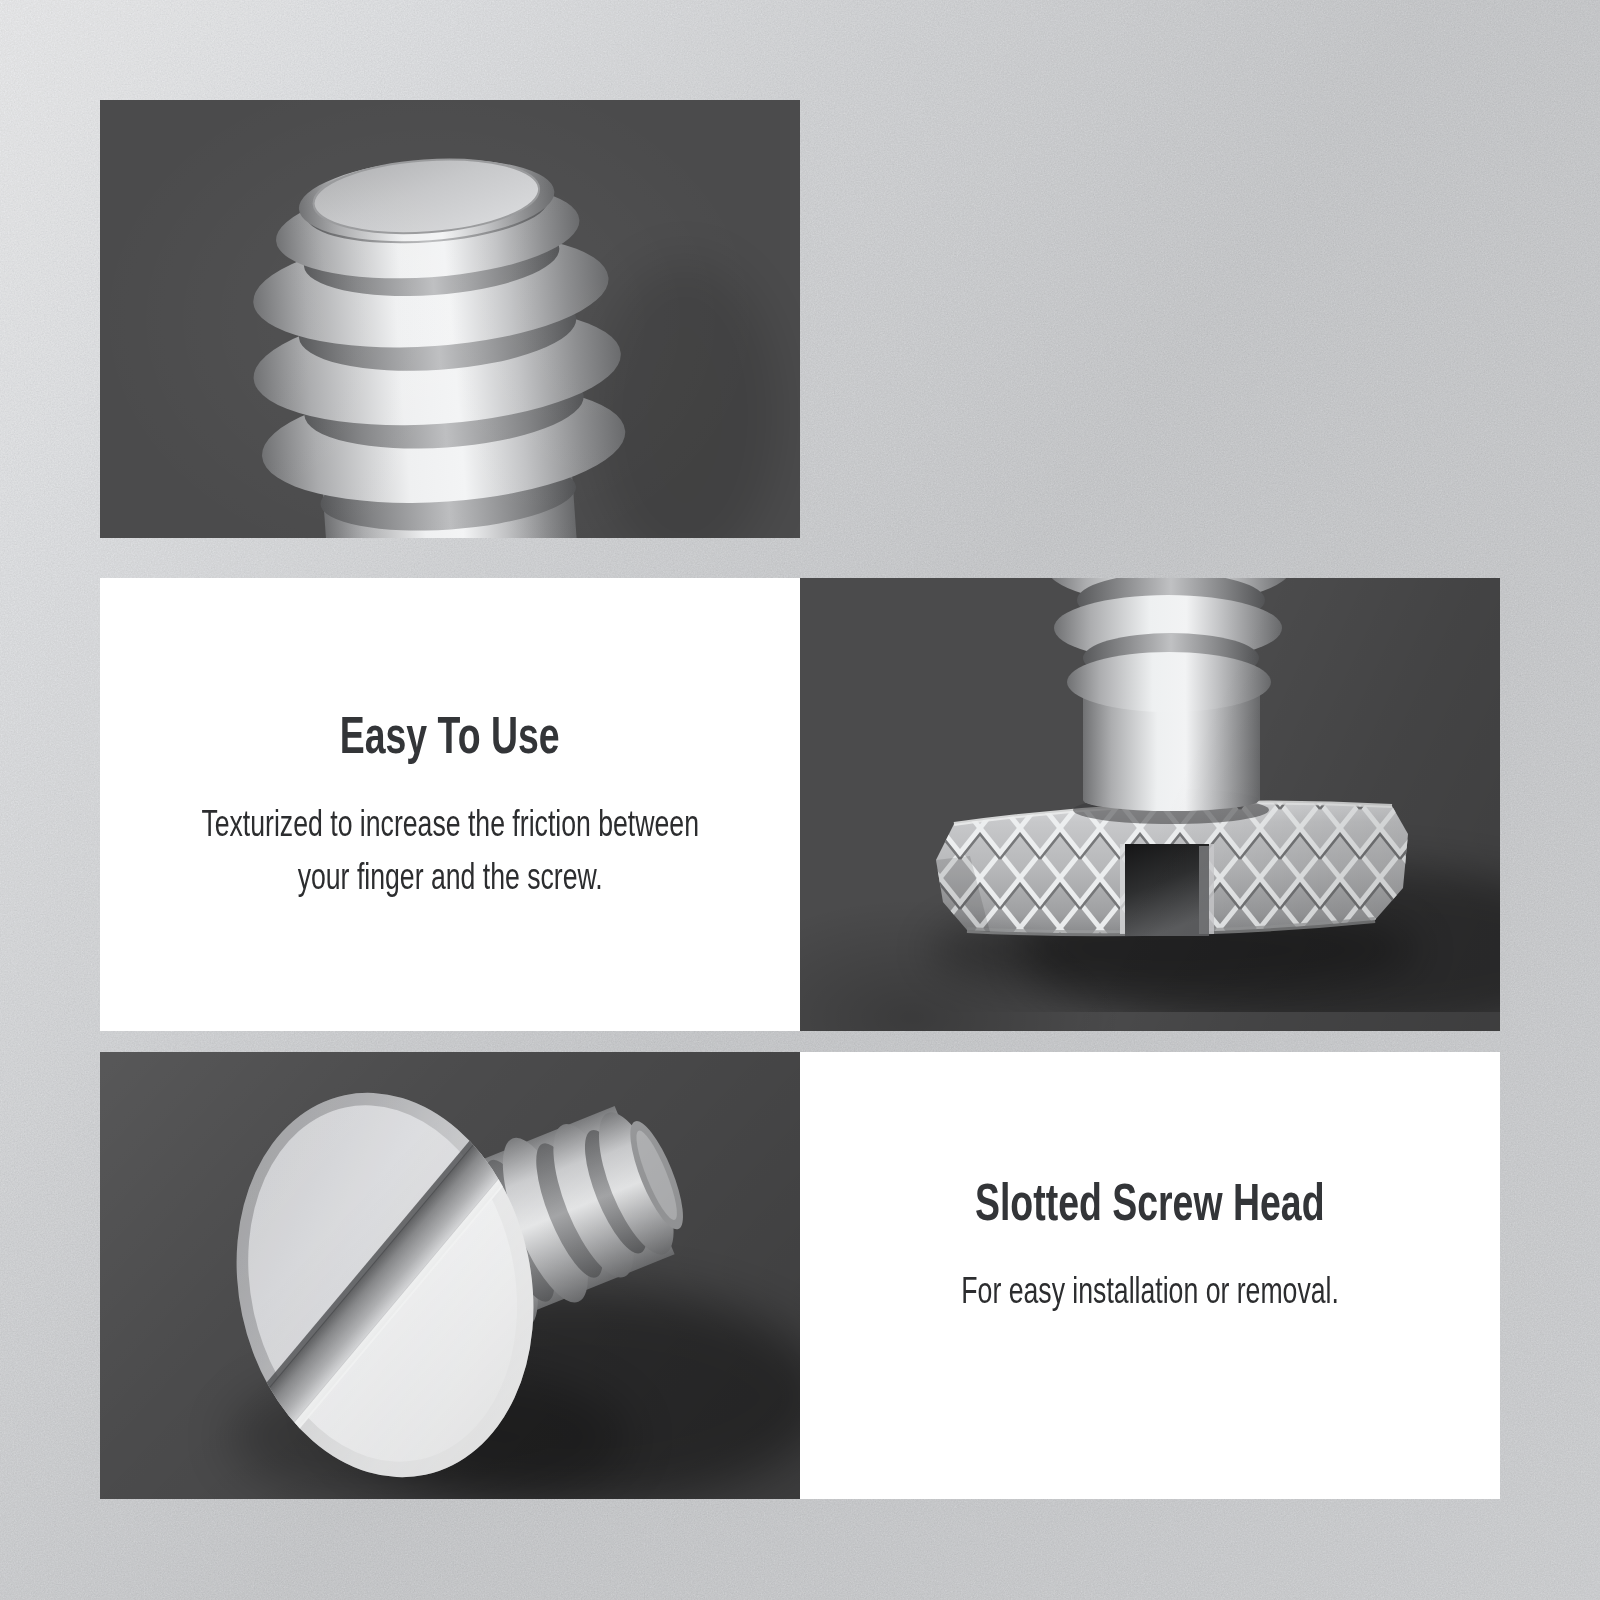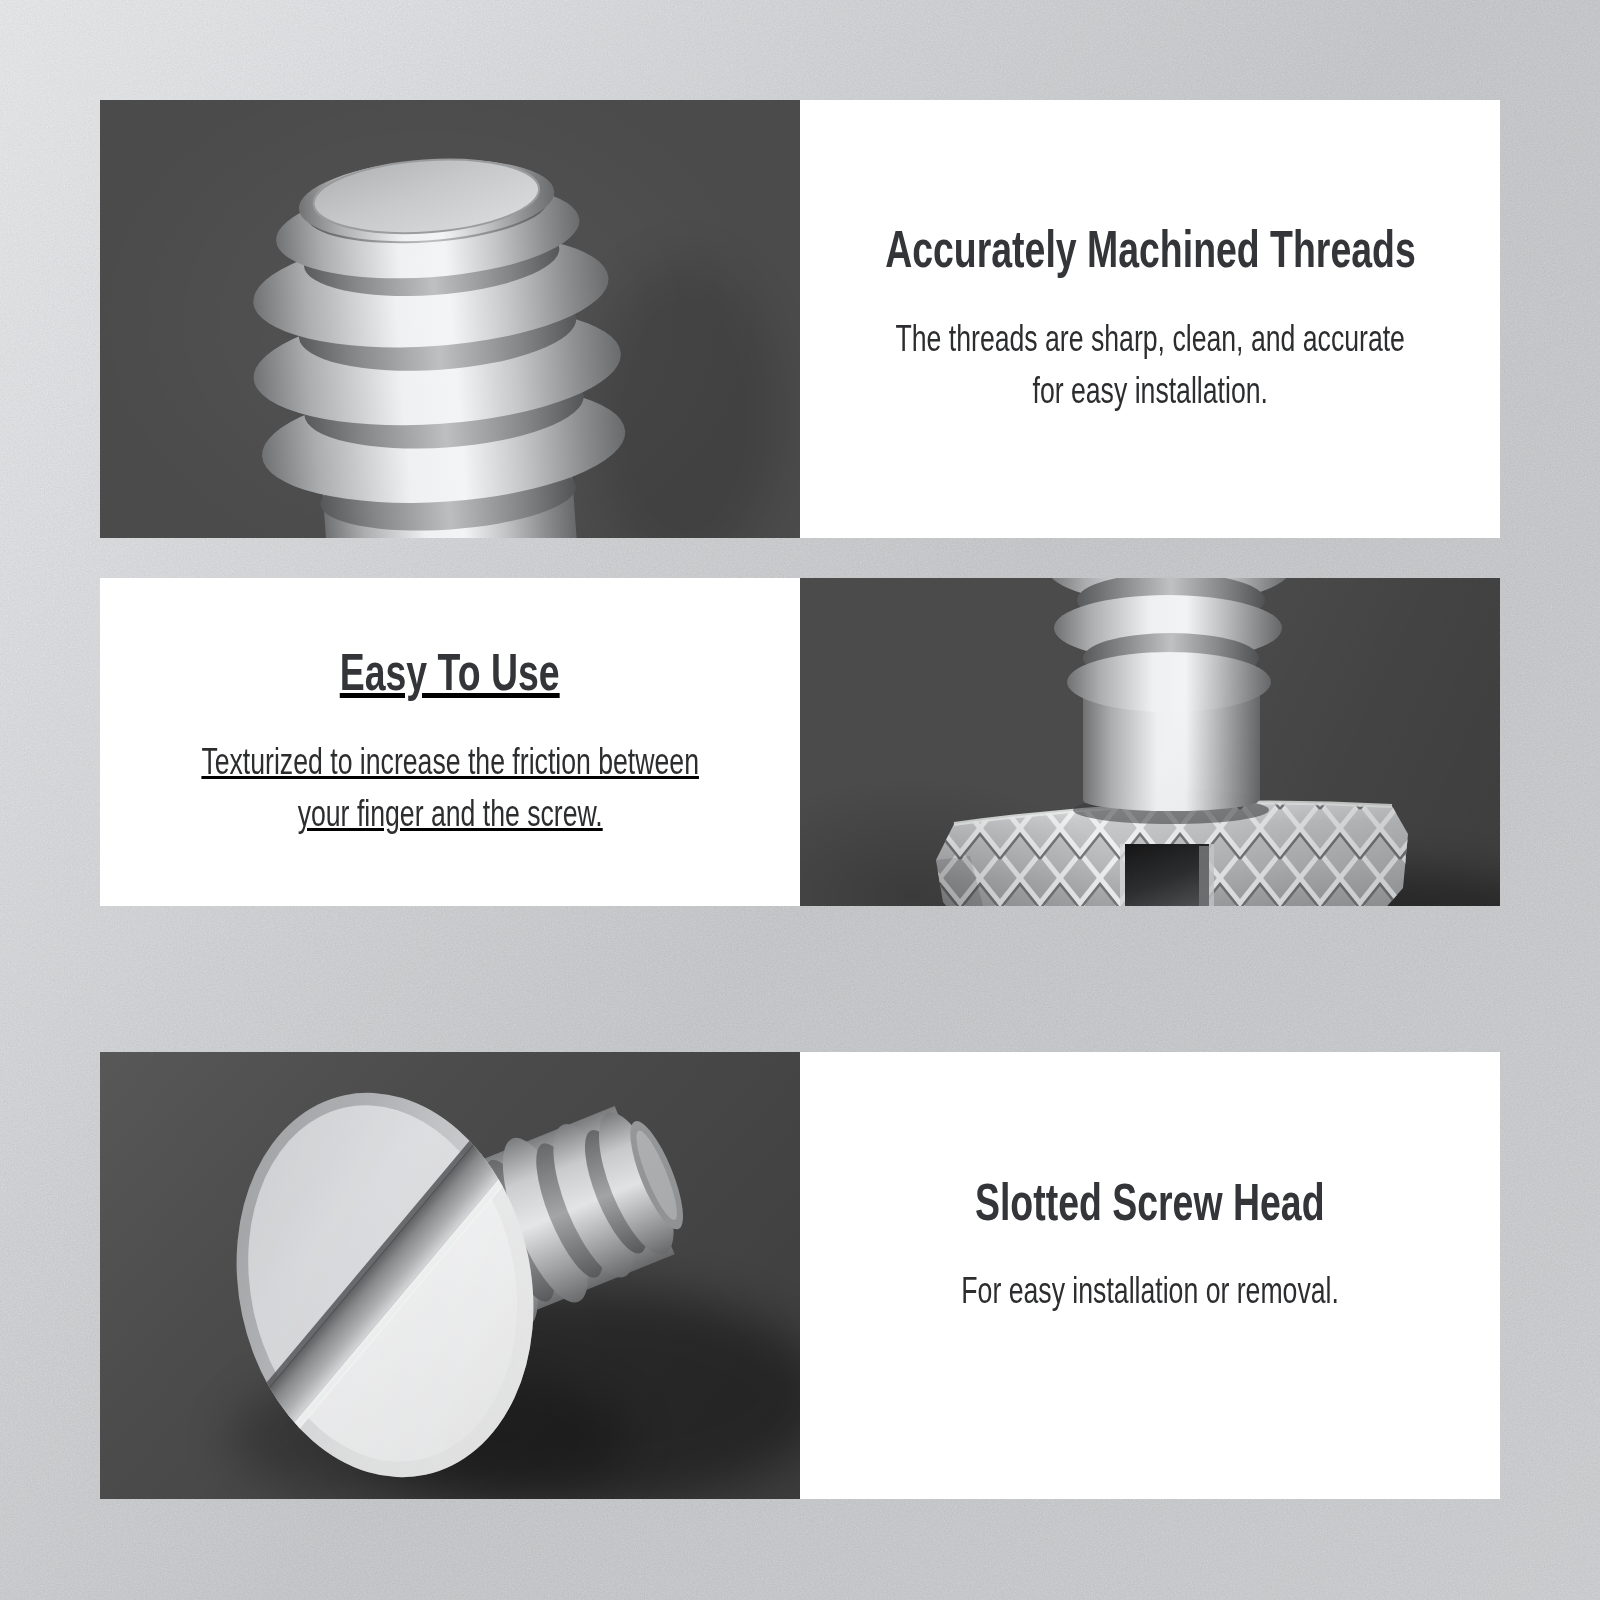--- a/index.html
+++ b/index.html
@@ -4,21 +4,21 @@
 <style>
   html,body{margin:0;padding:0;background:#cfd1d4;}
   .canvas{
     position:relative;width:1600px;height:1600px;overflow:hidden;
     background:linear-gradient(126deg,#f1f2f4 0%,#e4e6e9 15%,#d3d5d8 33%,#c6c8cb 52%,#c8cacd 72%,#cfd1d4 100%);
     font-family:"Liberation Sans",sans-serif;
   }
   .noise{position:absolute;left:0;top:0;z-index:0;}
   .row{position:absolute;left:100px;width:1400px;display:flex;z-index:1;}
   .row-1{top:100px;height:438px;}
-  .row-2{top:578px;height:328px;text-decoration:underline;}
+  .row-2{top:578px;height:453px;}
   .row-3{top:1052px;height:447px;}
   .panel{position:relative;width:700px;height:100%;overflow:hidden;}
   .panel.photo{background:#4b4b4c;}
   .panel.copy{background:#ffffff;display:flex;flex-direction:column;justify-content:center;align-items:center;text-align:center;}
   .panel.copy.lift{padding-bottom:60px;box-sizing:border-box;}
   .headline{
     margin:0;font-weight:700;font-size:52px;line-height:1.12;color:#333538;
     transform:scaleX(.72);transform-origin:50% 50%;white-space:nowrap;
   }
   .body-copy{
@@ -93,27 +93,20 @@
           <ellipse cx="337" cy="228" rx="139" ry="42" fill="url(#aD)"></ellipse>
           <ellipse cx="333" cy="190" rx="178" ry="56" fill="url(#aM)"></ellipse>
           <ellipse cx="336" cy="157" rx="128" ry="38" fill="url(#aD)"></ellipse>
           <ellipse cx="334" cy="130" rx="152" ry="47" fill="url(#aM)"></ellipse>
           <ellipse cx="335" cy="108" rx="121" ry="34" fill="url(#aD)"></ellipse>
           <ellipse cx="335" cy="100" rx="128" ry="40" fill="url(#aM)"></ellipse>
           <ellipse cx="335" cy="96" rx="113" ry="36" fill="url(#aT)" stroke="#98999b" stroke-width="2"></ellipse>
         </g>
       </svg>
       <div class="shade shade-1"></div>
-    </div>
-    <div class="panel copy">
-      <h2 class="headline">Accurately Machined Threads</h2>
-      <p class="body-copy">
-        <span class="line">The threads are sharp, clean, and accurate</span>
-        <span class="line">for easy installation.</span>
-      </p>
     </div>
   </section>
 
   <section class="row row-2">
     <div class="panel copy">
       <h2 class="headline">Easy To Use</h2>
       <p class="body-copy">
         <span class="line">Texturized to increase the friction between</span>
         <span class="line">your finger and the screw.</span>
       </p>

